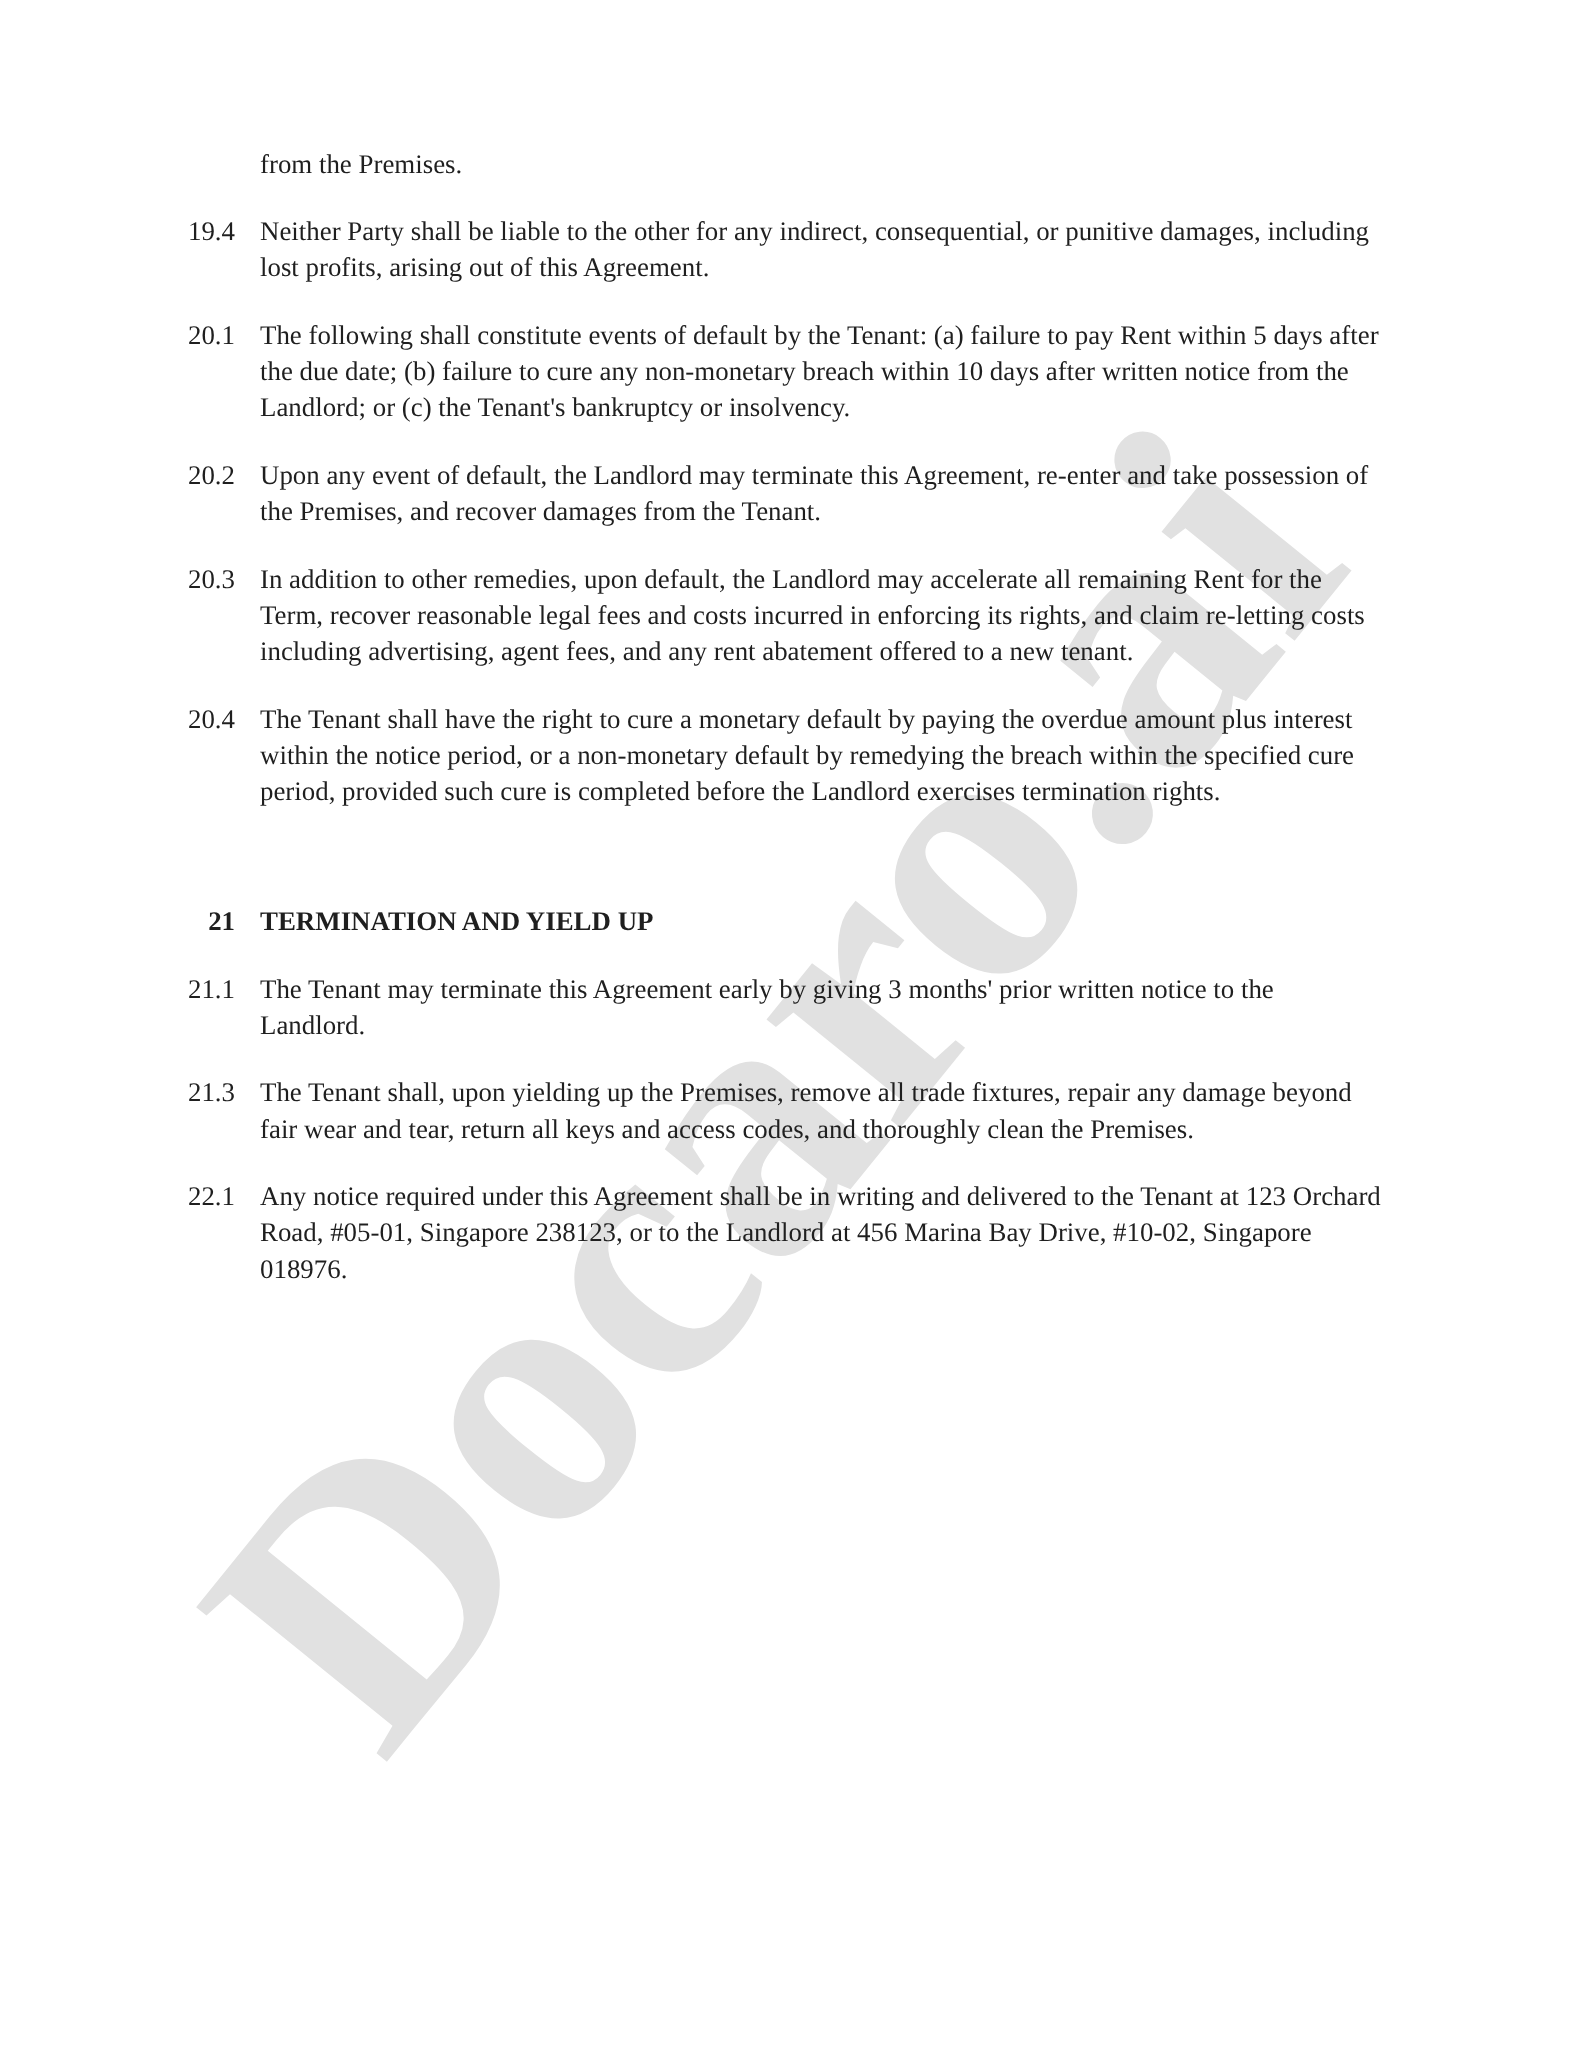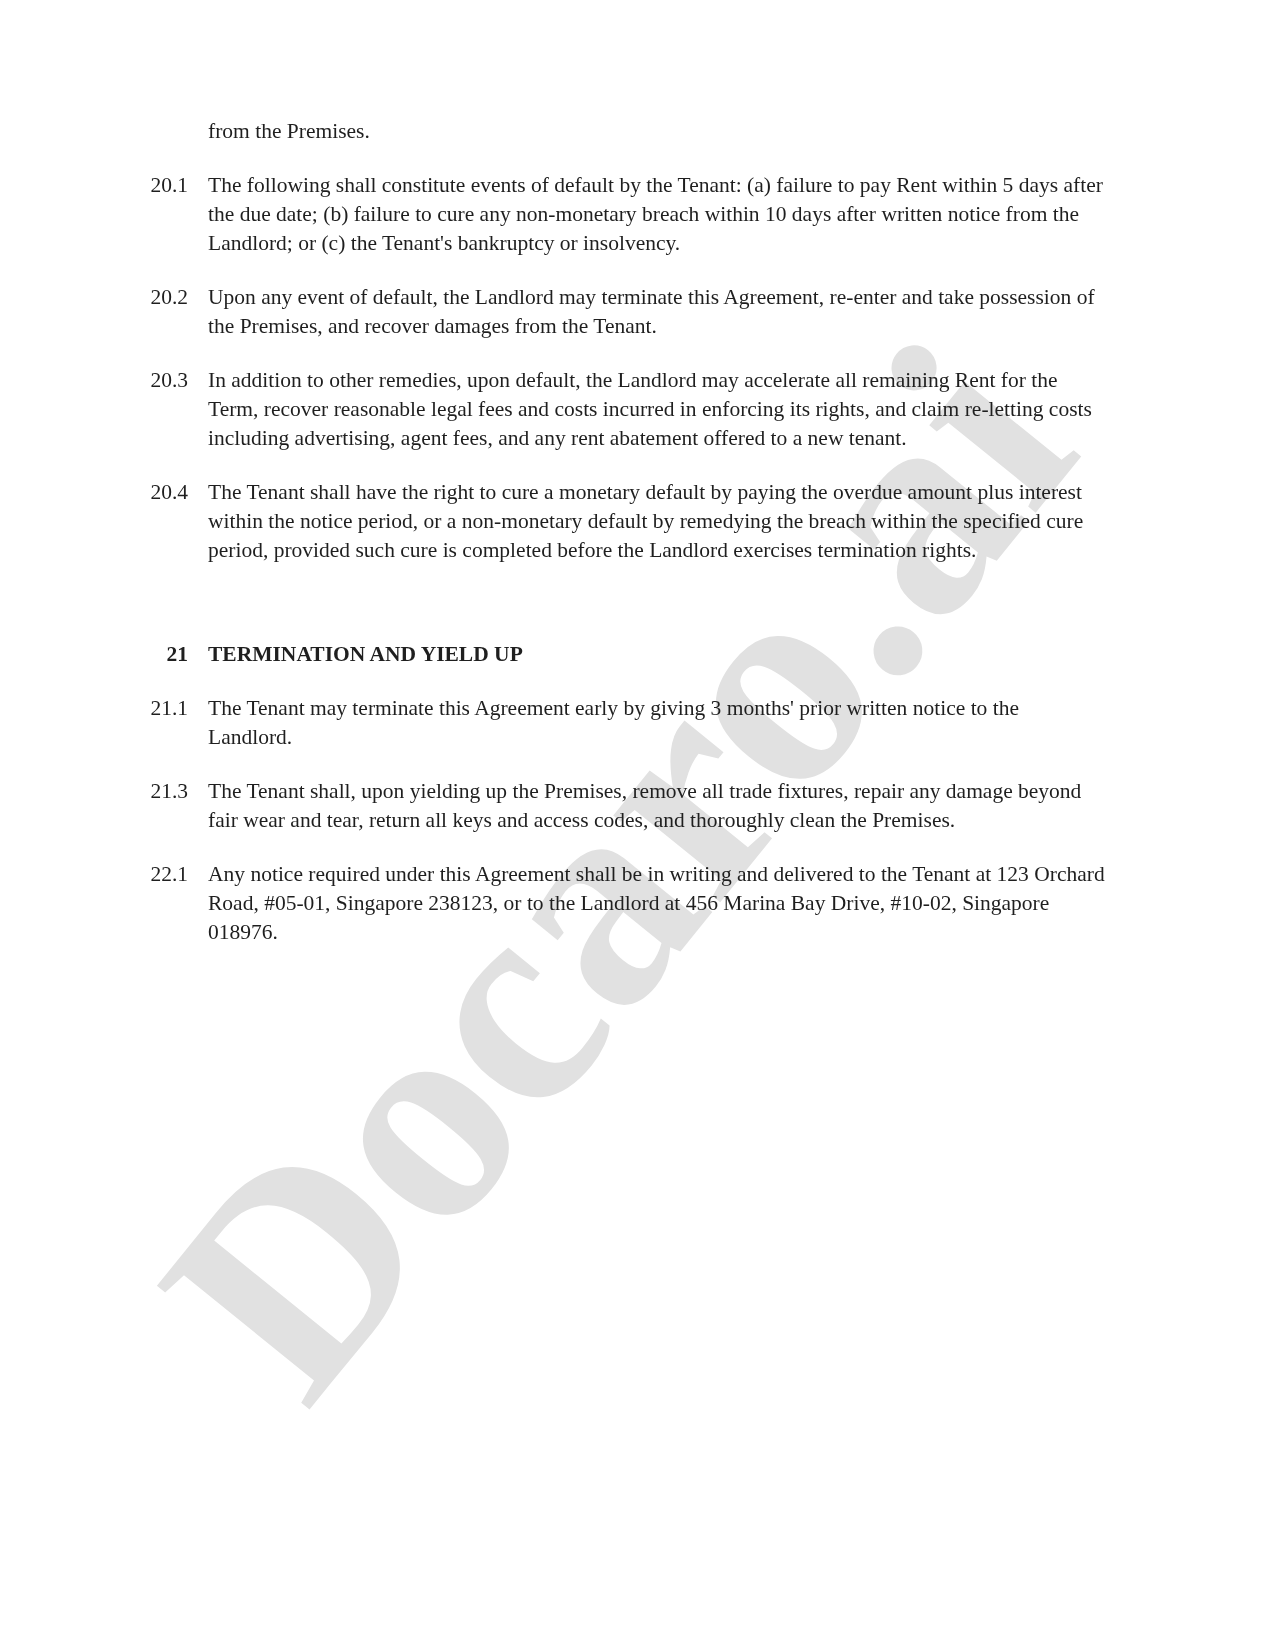--- a/index.html
+++ b/index.html
@@ -67,20 +67,24 @@
 <body>
 
 <div class="page" style="background: rgb(255, 255, 255); color: rgb(31, 31, 31);">
   <div class="watermark" style="color: rgb(225, 225, 225);">Docaro.ai</div>
   <div class="content">
       <div class="block clause">
     <span class="num"></span>
     <div class="body">from the Premises.</div>
   </div>
       <div class="block clause">
+    <span class="num">19.4</span>
+    <div class="body">Neither Party shall be liable to the other for any indirect, consequential, or punitive damages, including lost profits, arising out of this Agreement.</div>
+  </div>
+      <div class="block clause">
     <span class="num">20.1</span>
     <div class="body">The following shall constitute events of default by the Tenant: (a) failure to pay Rent within 5 days after the due date; (b) failure to cure any non-monetary breach within 10 days after written notice from the Landlord; or (c) the Tenant's bankruptcy or insolvency.</div>
   </div>
       <div class="block clause">
     <span class="num">20.2</span>
     <div class="body">Upon any event of default, the Landlord may terminate this Agreement, re-enter and take possession of the Premises, and recover damages from the Tenant.</div>
   </div>
       <div class="block clause">
     <span class="num">20.3</span>
     <div class="body">In addition to other remedies, upon default, the Landlord may accelerate all remaining Rent for the Term, recover reasonable legal fees and costs incurred in enforcing its rights, and claim re-letting costs including advertising, agent fees, and any rent abatement offered to a new tenant.</div>

